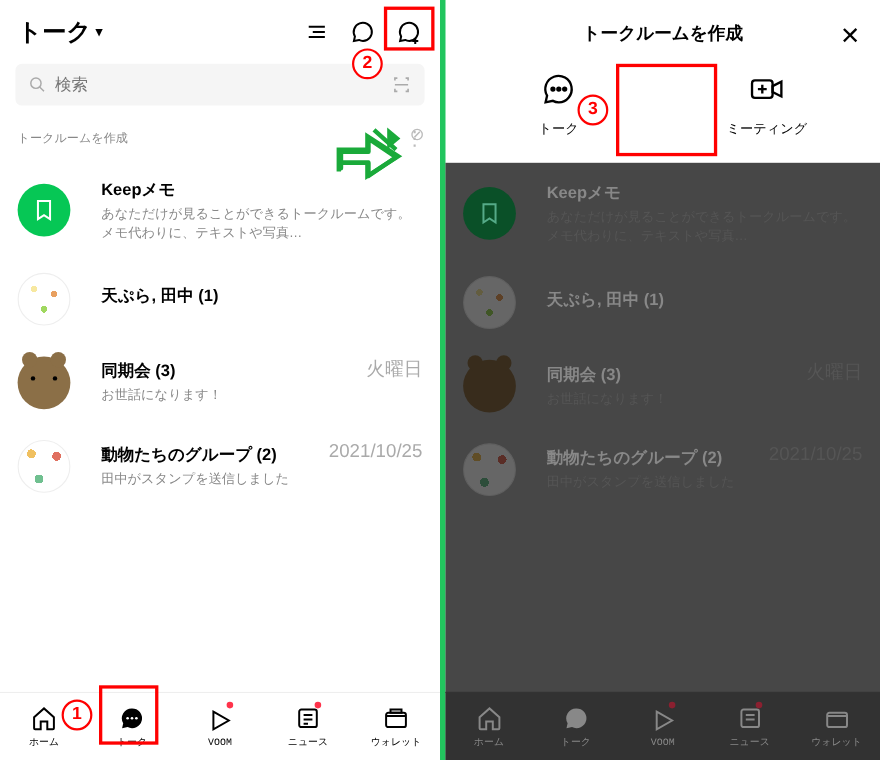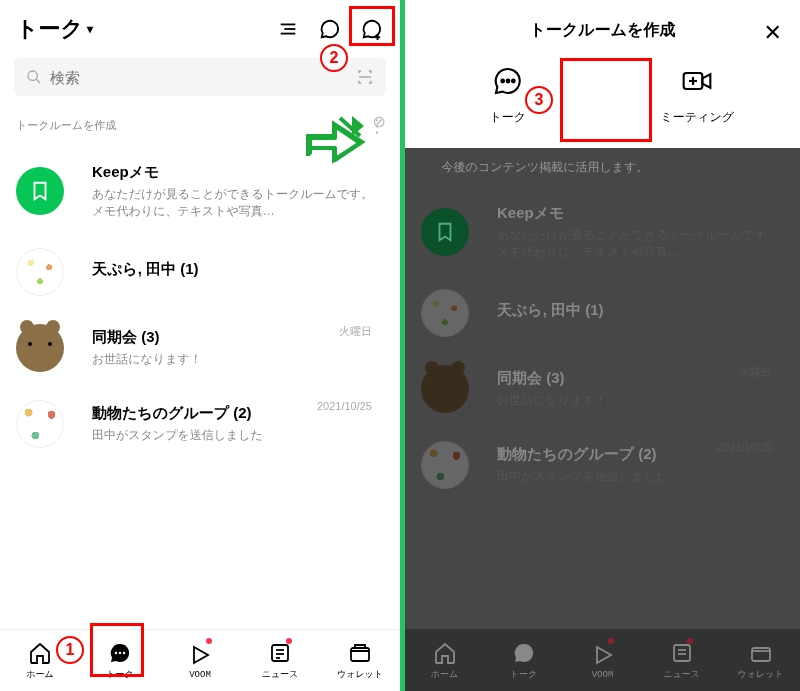--- a/index.html
+++ b/index.html
@@ -32,21 +32,21 @@
 .avatar-brown { background: #8b6f47; position: relative; }
 .avatar-brown::before, .avatar-brown::after { content: ""; position: absolute; width: 14px; height: 14px; background: #8b6f47; border-radius: 50%; top: -4px; }
 .avatar-brown::before { left: 4px; }
 .avatar-brown::after { right: 4px; }
 .brown-face { position: absolute; top: 18px; left: 12px; width: 24px; display: flex; justify-content: space-between; }
 .brown-face span { width: 4px; height: 4px; background: #000; border-radius: 50%; }
 .avatar-animals { background: radial-gradient(circle at 25% 25%, #f0c060 4px, transparent 4px), radial-gradient(circle at 75% 30%, #e07060 4px, transparent 4px), radial-gradient(circle at 40% 75%, #70c090 4px, transparent 4px), #fff; border: 1px solid #eee; }
 .chat-body { flex: 1; min-width: 0; }
 .chat-name { font-size: 15px; font-weight: 600; margin-bottom: 4px; }
 .chat-preview { font-size: 12px; color: #888; line-height: 1.4; }
-.chat-date { position: absolute; top: 14px; right: 28px; font-size: 11px; color: #aaa; }
+.chat-date { position: absolute; top: 14px; right: 16px; font-size: 17px; color: #aaa; }
 
 .tabbar { position: absolute; bottom: 0; left: 0; right: 0; height: 62px; border-top: 1px solid #eee; display: flex; background: #fff; }
 .tab { flex: 1; display: flex; flex-direction: column; align-items: center; justify-content: center; gap: 2px; position: relative; }
 .tab-label { font-size: 9px; font-family: Liberation Mono, monospace; }
 .tab-icon { width: 26px; height: 26px; display: flex; align-items: center; justify-content: center; }
 .tab.active .tab-icon { color: #000; }
 .tab-dot { position: absolute; top: 8px; right: 28px; width: 6px; height: 6px; background: #ff334b; border-radius: 50%; }
 
 
 .header-r { display: flex; align-items: center; justify-content: center; padding: 20px 16px 18px; position: relative; }
@@ -255,21 +255,20 @@
             <path d="M16 10l6-3v10l-6-3z"></path>
             <line x1="9" y1="9" x2="9" y2="15"></line>
             <line x1="6" y1="12" x2="12" y2="12"></line>
           </svg>
         </div>
       <div class="opt-label">ミーティング</div>
     </div>
   </div>
 
   <div class="dim">
-    <div class="trend-text">今後のコンテンツ掲載に活用します。</div>
     <div class="chat-list dim-content">
       <div class="chat-item">
         <div class="avatar avatar-keep">
           <svg width="22" height="22" viewBox="0 0 24 24" fill="none" stroke="#5a8" stroke-width="2">
               <path d="M6 3h12v18l-6-4-6 4z"></path>
             </svg>
         </div>
         <div class="chat-body">
           <div class="chat-name">Keepメモ</div>
           <div class="chat-preview">あなただけが見ることができるトークルームです。メモ代わりに、テキストや写真…</div>

